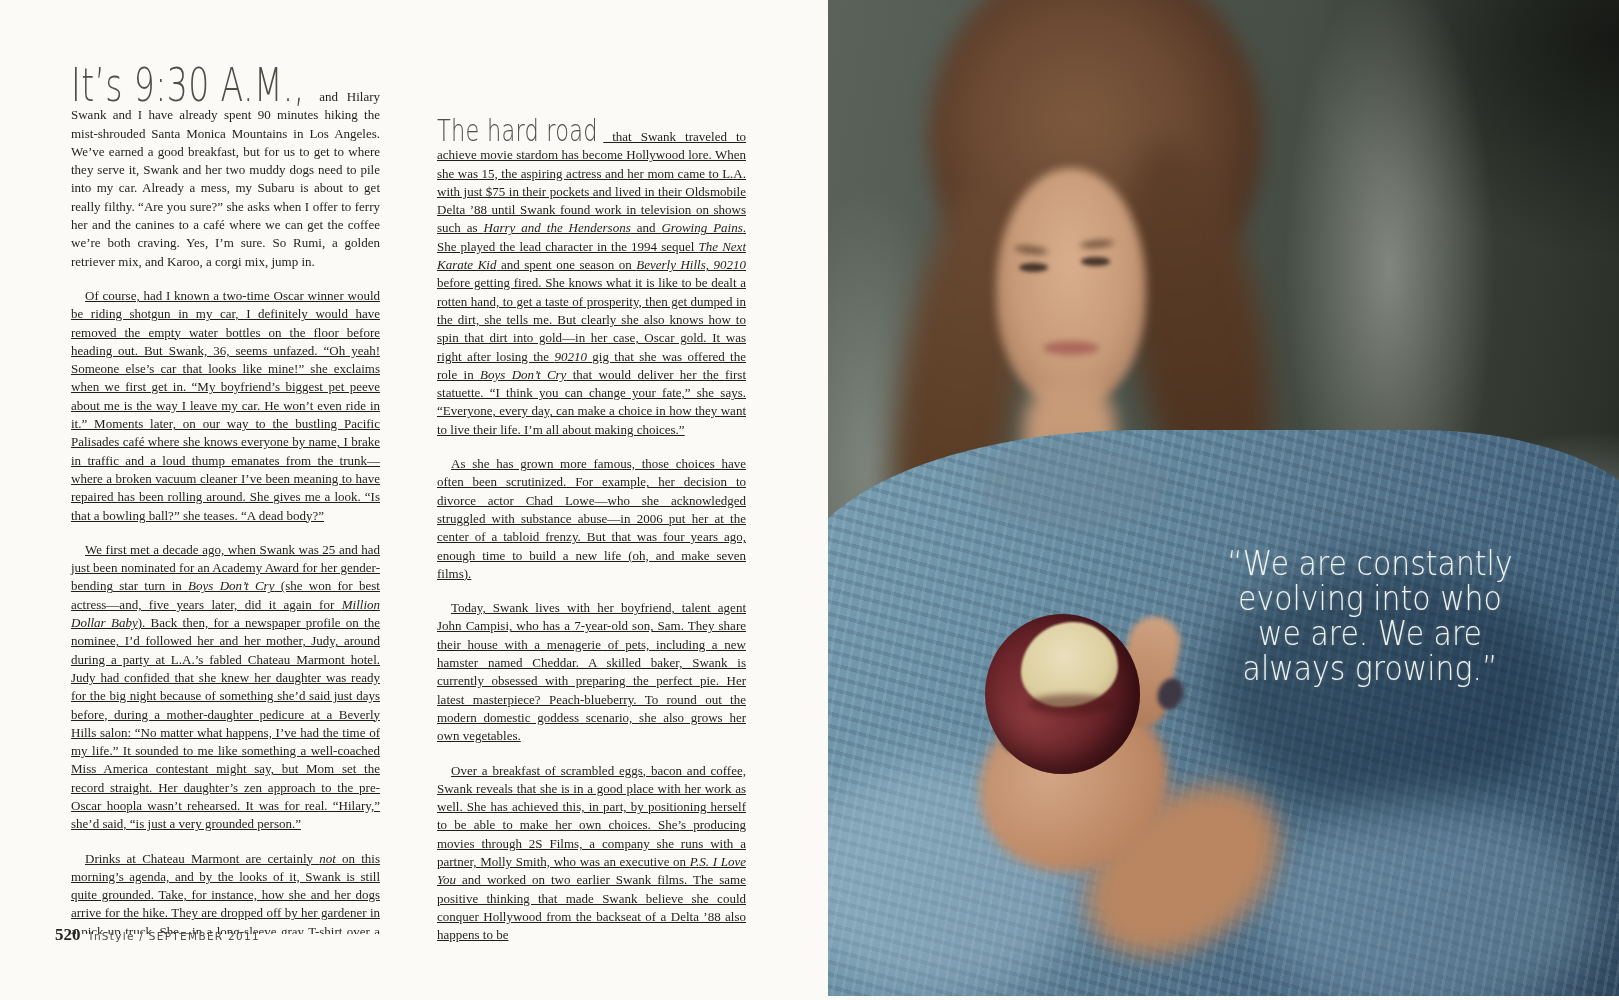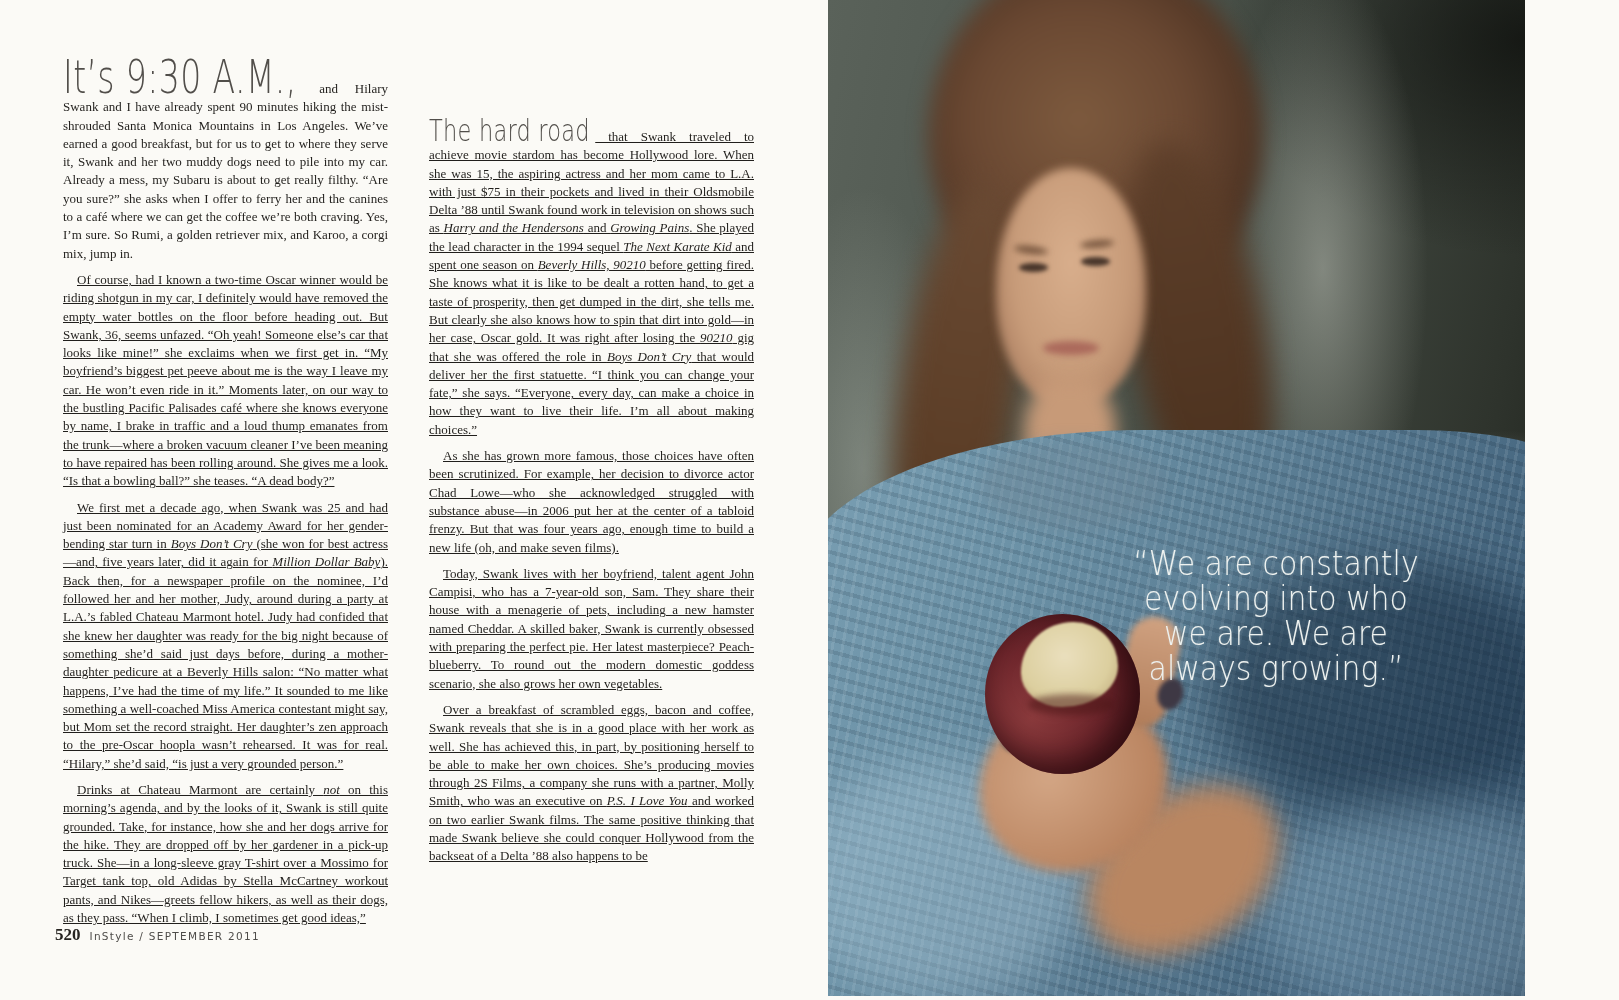--- a/index.html
+++ b/index.html
@@ -4,36 +4,36 @@
 <style>
   html,body{margin:0;padding:0;}
   body{width:1619px;height:1000px;background:#fbfaf6;position:relative;overflow:hidden;
        font-family:"Liberation Serif",serif;}
   .page{position:absolute;inset:0;}
 
   
   .col{position:absolute;width:341px;color:#211f1c;}
   .col1{left:55px;top:50px;height:884px;overflow:hidden;}
   .col2{left:421px;top:78px;height:886px;overflow:hidden;}
-  p.body{margin:8px;font-size:13px;line-height:18.3px;text-align:justify;
+  p.body{margin:16px;font-size:13px;line-height:18.3px;text-align:justify;
          font-family:"Liberation Serif",serif;}
   p.indent{text-indent:14px;text-decoration:underline;}
   p.space-before{margin-top:40px;text-decoration:underline;}
   .condense{display:inline-block;transform-origin:0 76%;white-space:nowrap;
             font-family:"DejaVu Sans",sans-serif;font-weight:200;color:#514e4a;}
   .lede{font-size:46px;line-height:.85;letter-spacing:.5px;padding-right:8px;}
   .lede2{font-size:30px;line-height:.85;letter-spacing:.3px;padding-right:7px;}
 
   
   .footer{position:absolute;left:55px;top:925px;display:flex;align-items:baseline;gap:9px;text-align:center;}
   .folio{font:bold 17px "Liberation Serif",serif;color:#262421;}
   .issue{font-family:"DejaVu Sans",sans-serif;font-size:10.5px;letter-spacing:1.3px;color:#4e4c49;}
 
   
-  .photo{position:absolute;left:828px;top:0;width:697px;height:996px;overflow:hidden;
+  .photo{position:absolute;left:828px;top:0;width:791px;height:996px;overflow:hidden;
          background:#3c423b;}
   .photo>div{position:absolute;}
   .ph-light{inset:0;background:
     radial-gradient(ellipse 300px 210px at 97% 58%, rgba(186,193,191,.75), rgba(186,193,191,0) 70%),
     radial-gradient(ellipse 150px 430px at 71% 27%, rgba(196,200,190,.5), rgba(196,200,190,0) 70%),
     radial-gradient(ellipse 140px 390px at 5% 47%, rgba(172,180,170,.45), rgba(172,180,170,0) 72%),
     radial-gradient(ellipse 430px 310px at 100% 4%, rgba(14,16,13,.78), rgba(14,16,13,0) 70%),
     linear-gradient(100deg,#5a625a 0%,#4d554d 35%,#414840 60%,#2e332c 85%,#1f231d 100%);}
   .hair{left:100px;top:-45px;width:335px;height:365px;border-radius:50%;filter:blur(10px);
     background:radial-gradient(circle at 45% 45%, #7d5a3e 0%, #6a4832 40%, #4c3222 70%, rgba(40,26,16,0) 100%);}

